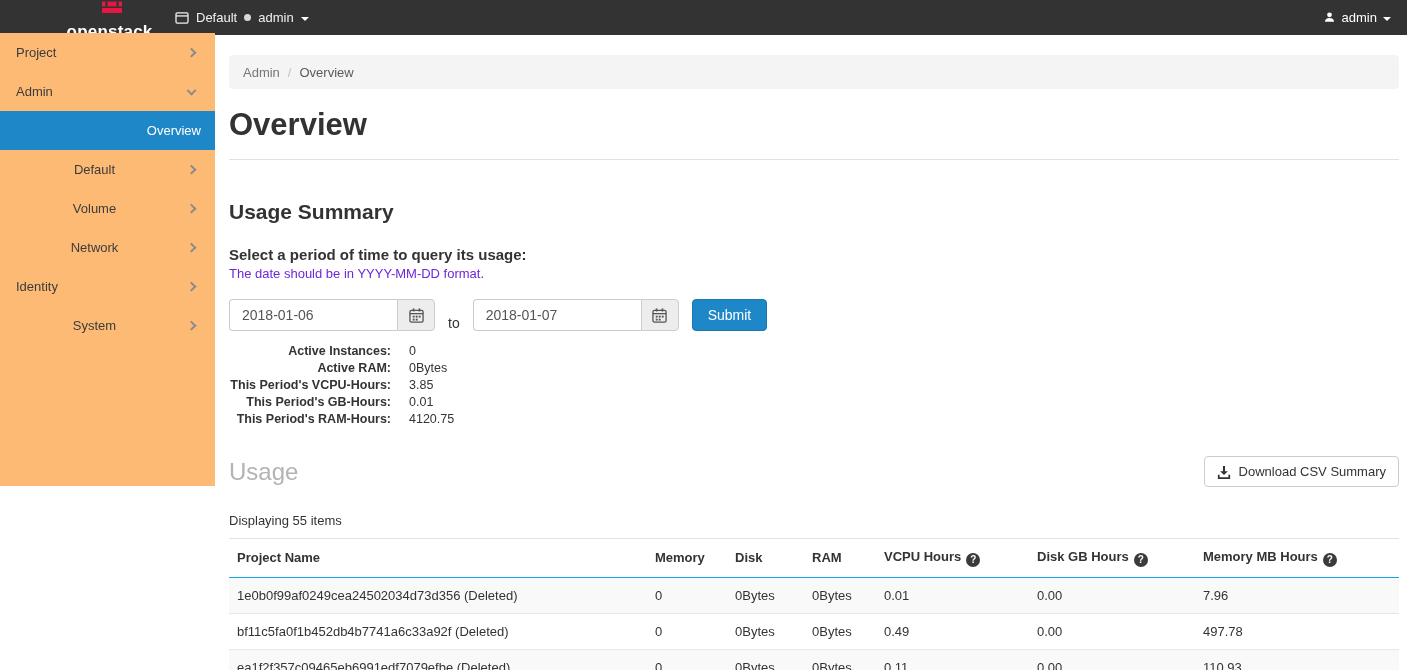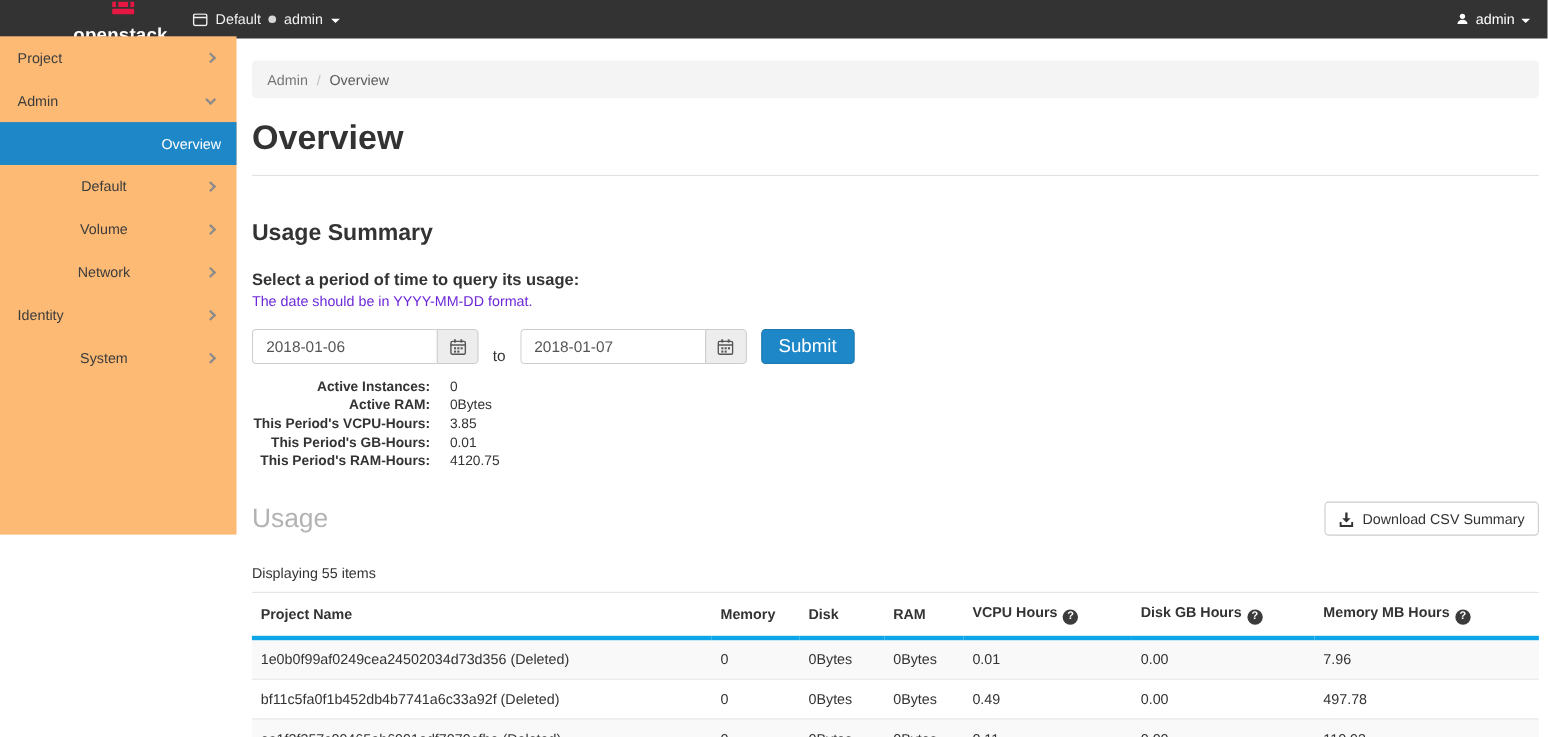--- a/index.html
+++ b/index.html
@@ -43,37 +43,37 @@
 
   .date-row { display: flex; align-items: flex-end; gap: 13px; margin-bottom: 12px; }
   .input-group { display: flex; }
   .date-input { width: 168px; height: 32px; border: 1px solid #ccc; border-right: none;
     border-radius: 4px 0 0 4px; padding: 0 12px; font-size: 14px; color: #555;
     font-family: "Liberation Sans", sans-serif; outline: none; }
   .addon { width: 38px; height: 32px; background: #ededed; border: 1px solid #ccc;
     border-radius: 0 4px 4px 0; display: flex; align-items: center; justify-content: center; cursor: pointer; }
   .to-label { font-size: 14px; }
   .btn-submit { height: 32px; padding: 0 15px; background: #1e87c8; border: 1px solid #1a77b0;
-    border-radius: 4px; color: #fff; font-size: 17px; cursor: pointer; font-family: "Liberation Sans", sans-serif; }
+    border-radius: 4px; color: #fff; font-size: 14px; cursor: pointer; font-family: "Liberation Sans", sans-serif; }
 
   .stats { margin-top: 12px; }
   .stat-row { display: flex; line-height: 17px; font-size: 12.5px; }
   .stat-label { width: 162px; text-align: right; font-weight: 700; margin-right: 18px; }
   .stat-value { color: #333; }
 
   .usage-head { display: flex; align-items: center; justify-content: space-between; margin-top: 28px; }
   .h-usage { font-size: 24px; font-weight: 400; color: #b3b3b3; }
   .btn-download { display: flex; align-items: center; gap: 8px; background: #fff; border: 1px solid #ccc;
     border-radius: 4px; padding: 7px 12px; font-size: 13px; color: #333; cursor: pointer;
     font-family: "Liberation Sans", sans-serif; }
 
   .count-text { font-size: 13px; margin: 26px 0 10px; }
 
   table.usage { width: 100%; border-collapse: collapse; font-size: 13px; border-top: 1px solid #e3e3e3; }
-  table.usage th { text-align: left; font-weight: 700; padding: 10px 8px; border-bottom: 4px solid #0ea5e9; white-space: nowrap; }
+  table.usage th { text-align: left; font-weight: 700; padding: 10px 8px; border-bottom: 1px solid #0ea5e9; white-space: nowrap; }
   table.usage td { padding: 10px 8px; border-bottom: 1px solid #e7e7e7; }
   table.usage tbody tr:nth-child(odd) { background: #f9f9f9; }
   .col-name { width: 418px; } .col-vcpus { width: 80px; } .col-disk { width: 77px; }
   .col-ram { width: 72px; } .col-vcpuh { width: 153px; } .col-gbh { width: 166px; }
   .help { display: inline-flex; width: 14px; height: 14px; border-radius: 50%; background: #3b3b3b;
     color: #fff; font-size: 10px; align-items: center; justify-content: center; margin-left: 5px;
     vertical-align: -2px; cursor: pointer; }
 </style>
 </head>
 <body>

